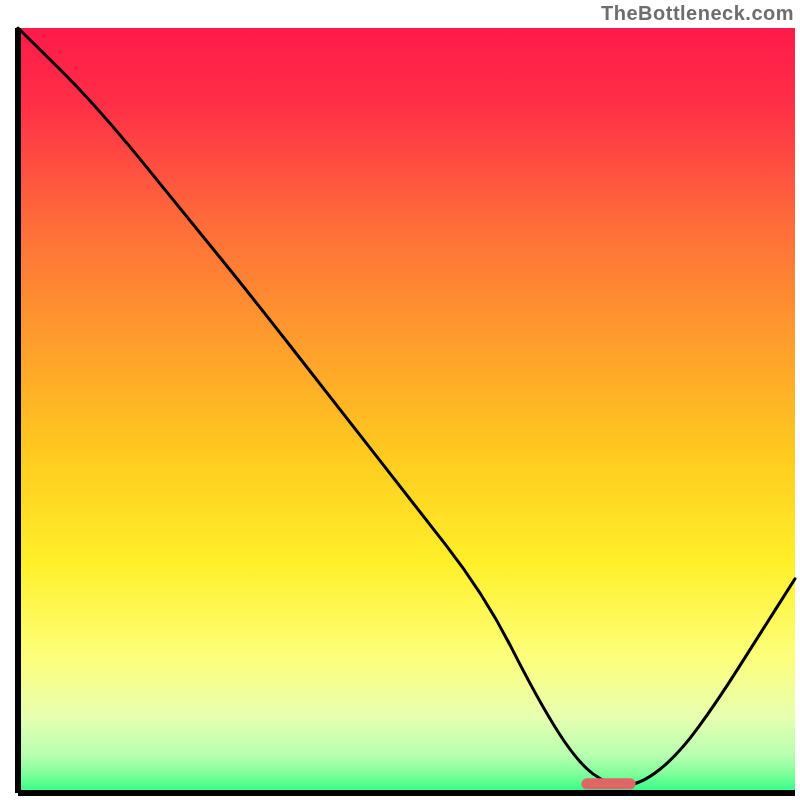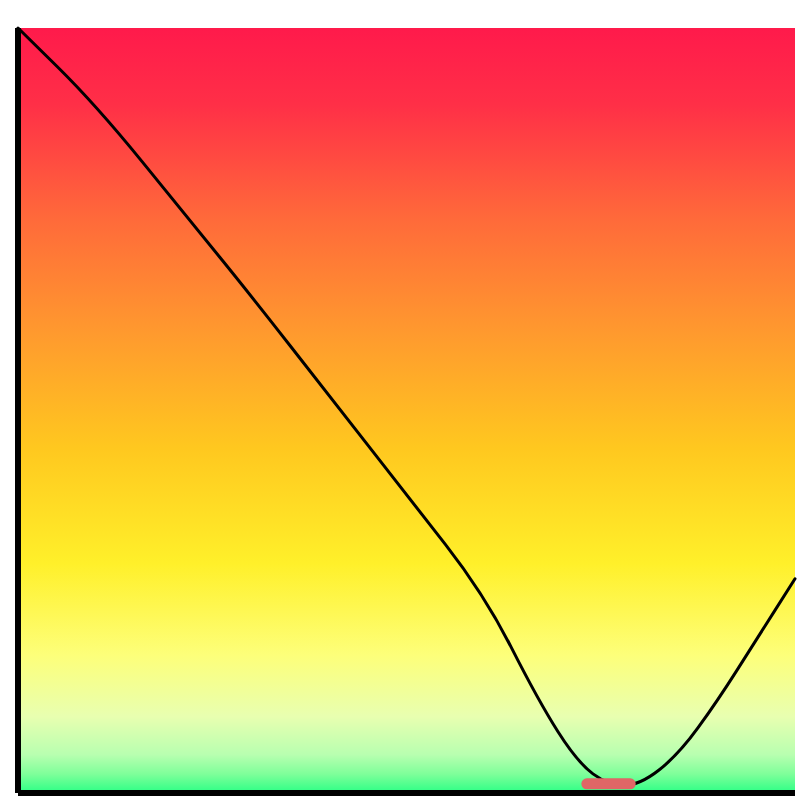--- a/index.html
+++ b/index.html
@@ -25,20 +25,21 @@
     letter-spacing: 0.5px;
   }
   svg {
     display: block;
   }
 </style>
 </head>
 <body>
 
 <div class="container">
+  <div class="watermark">TheBottleneck.com</div>
   <svg id="chart-svg" width="800" height="800" viewBox="0 0 800 800">
       <defs>
         <linearGradient id="bg-grad" x1="0" y1="0" x2="0" y2="1">
           <stop offset="0%" stop-color="#ff1a4b"></stop>
           <stop offset="10%" stop-color="#ff2f47"></stop>
           <stop offset="25%" stop-color="#ff6a3a"></stop>
           <stop offset="40%" stop-color="#ff9a2e"></stop>
           <stop offset="55.00000000000001%" stop-color="#ffc81f"></stop>
           <stop offset="70%" stop-color="#fff02a"></stop>
           <stop offset="82%" stop-color="#fdff7a"></stop>

